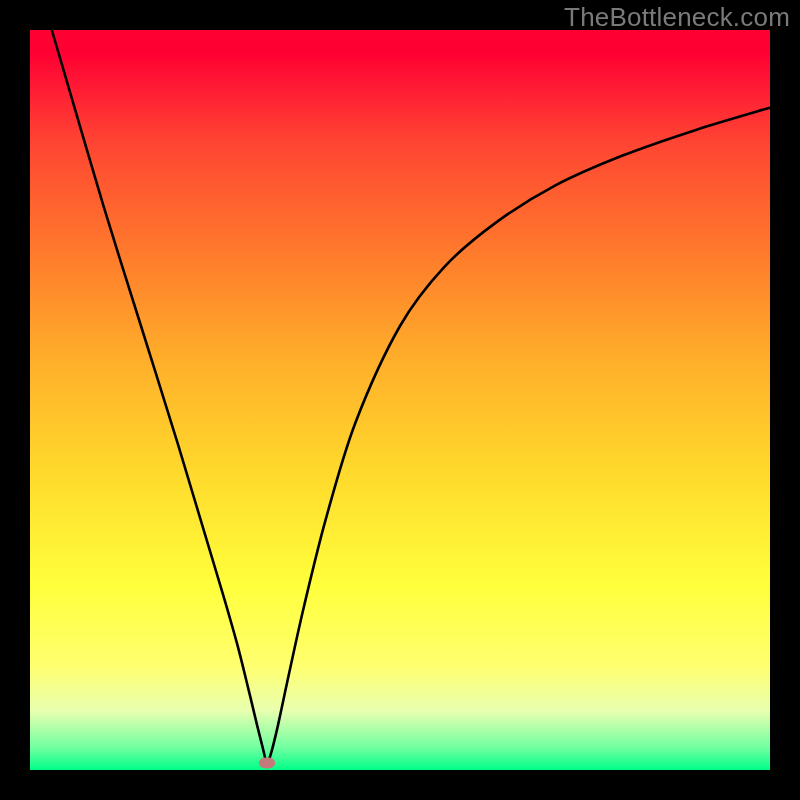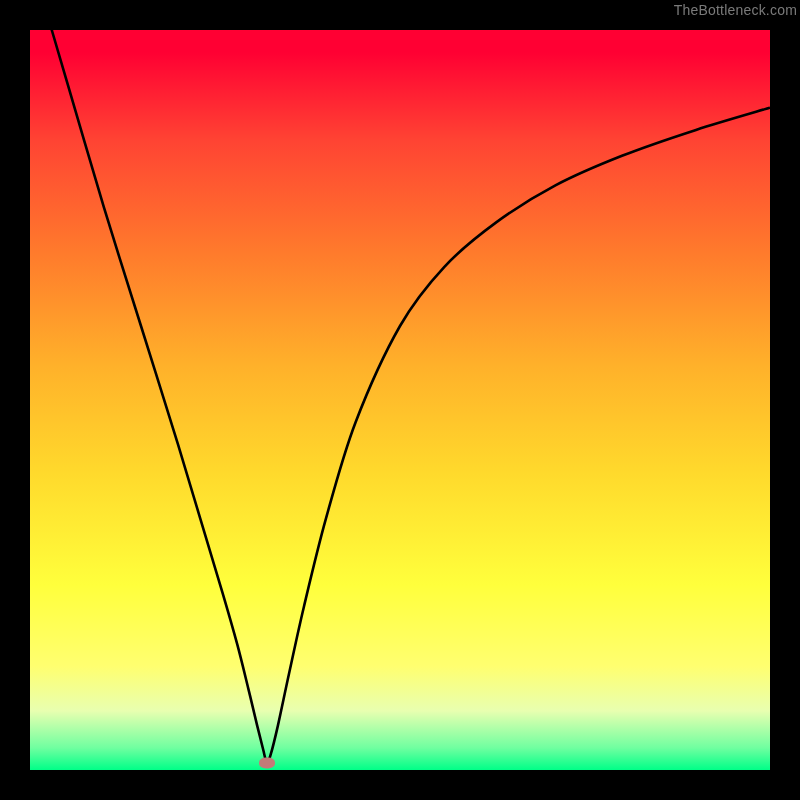--- a/index.html
+++ b/index.html
@@ -49,23 +49,23 @@
     position: absolute;
     width: 16px;
     height: 11px;
     border-radius: 7px / 5px;
     background: #c47a78;
     transform: translate(-50%, -50%);
   }
   .watermark {
     position: absolute;
     top: 2px;
-    right: 3px;
+    right: 10px;
     color: #7a7a7a;
-    font-size: 14px;
+    font-size: 26px;
     font-weight: 500;
     letter-spacing: 0.2px;
   }
 </style>
 </head>
 <body>
 
 <div class="frame">
   <div class="plot-area">
     <svg id="curve-svg" class="curve-svg" viewBox="0 0 740 740" preserveAspectRatio="none">

